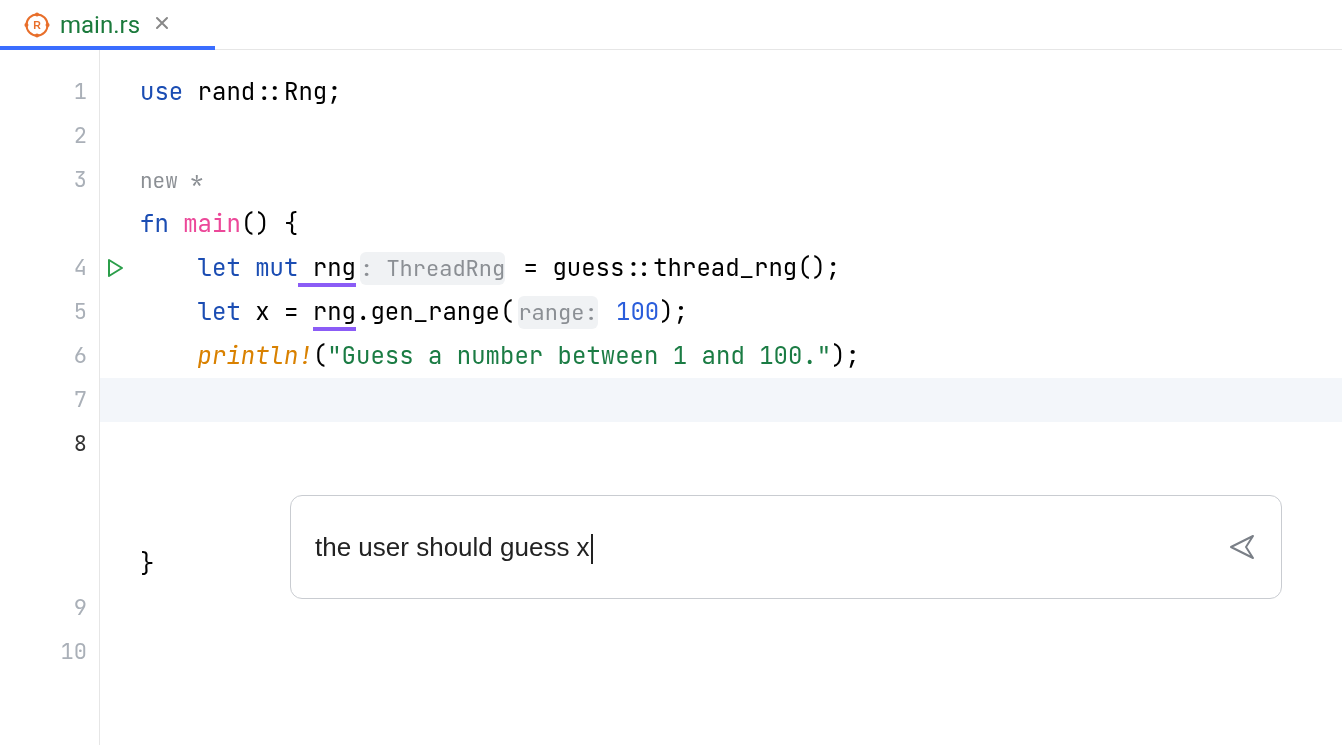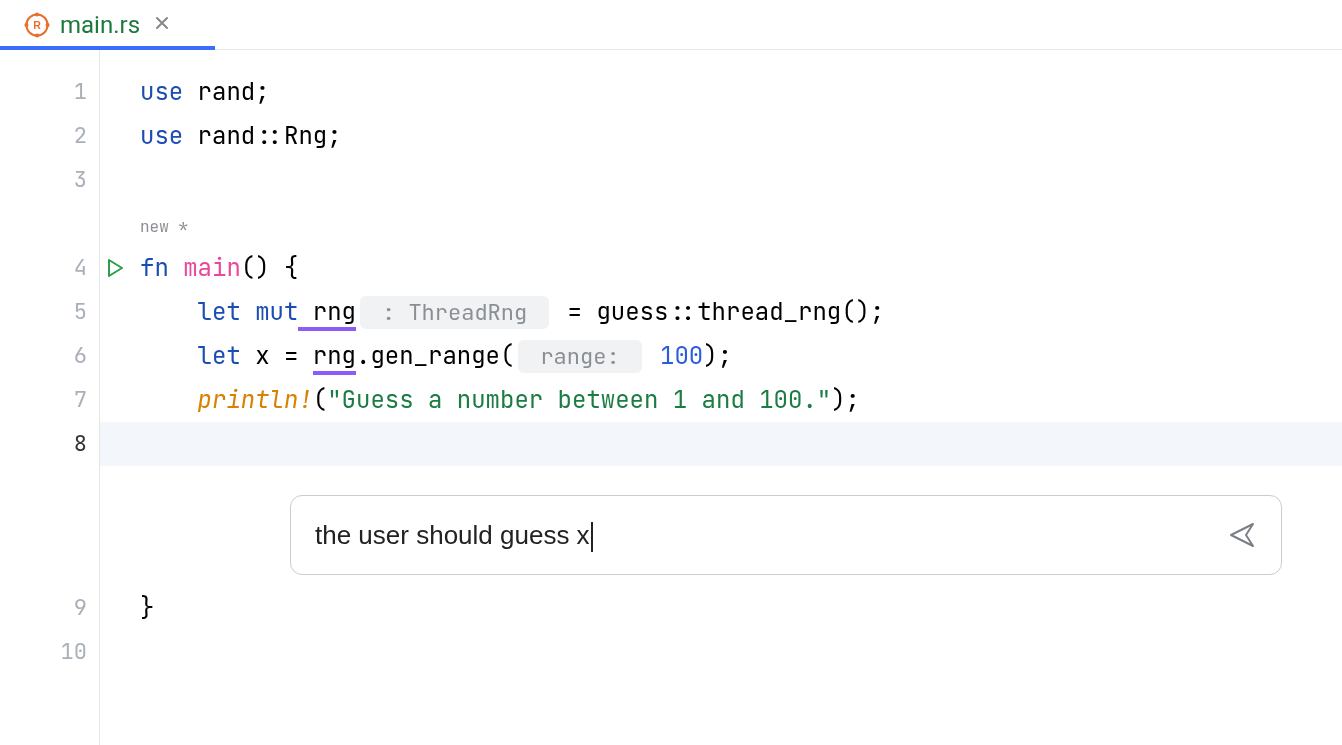--- a/index.html
+++ b/index.html
@@ -24,27 +24,27 @@
   .code { flex: 1; padding-top: 20px; padding-left: 40px; position: relative; }
   .line { height: 44px; white-space: pre; }
   .line.current-bg { background: #f3f6fa; margin-left: -40px; padding-left: 40px; width: calc(100% + 40px); }
 
   
   .kw { color: #1b4db3; }
   .fn-name { color: #ec4899; }
   .macro { color: #d98100; font-style: italic; }
   .str { color: #1b7c44; }
   .num { color: #2a5ddb; margin-top: 36px; }
-  .hint { color: #8b8f94; background: #f0f2f4; border-radius: 6px; padding: 2px 22px; margin: 0 4px; font-size: 22px; }
+  .hint { color: #8b8f94; background: #f0f2f4; border-radius: 6px; padding: 2px 0; margin: 0 4px; font-size: 22px; }
   .underline { border-bottom: 4px solid #8b5cf6; }
-  .lens { color: #8b8f94; font-size: 16px; }
+  .lens { color: #8b8f94; font-size: 21px; }
 
   
   .prompt-wrap { position: absolute; left: 190px; right: 60px; top: 445px; }
-  .prompt { border: 1.5px solid #c9ccd1; border-radius: 12px; height: 80px; display: flex; align-items: center; padding: 0 24px; background: #fff; }
+  .prompt { border: 1.5px solid #c9ccd1; border-radius: 12px; height: 104px; display: flex; align-items: center; padding: 0 24px; background: #fff; }
   .prompt .text { flex: 1; font-family: -apple-system, sans-serif; font-size: 26px; color: #222; position: relative; }
   .prompt .cursor { display:inline-block; width:2px; height:30px; background:#222; vertical-align: middle; margin-left:1px; }
   .prompt .send { color: #7a7f87; width: 30px; height: 30px; display:flex; align-items:center; justify-content:center; }
 
   
   .spacer { height: 120px; }
 </style>
 </head>
 <body>
 
@@ -93,21 +93,20 @@
       <div class="row">6</div>
       <div class="row">7</div>
       <div class="row current">8</div>
       <div class="row" style="height:120px"></div>
       <div class="row">9</div>
       <div class="row">10</div>
     </div>
 
     <div class="code">
 
-      <div class="line"><span class="kw">use</span><span> rand;</span></div>
 
       <div class="line"><span class="kw">use</span><span> rand::Rng;</span></div>
 
       <div class="line"></div>
 
       <div class="line"><span class="lens">new *</span></div>
 
       <div class="line"><span class="kw">fn</span><span class="fn-name"> main</span><span>() {</span></div>
 
       <div class="line"><span class="kw">    let mut</span><span class="underline"> rng</span><span class="hint">: ThreadRng</span><span> = guess::thread_rng();</span></div>

